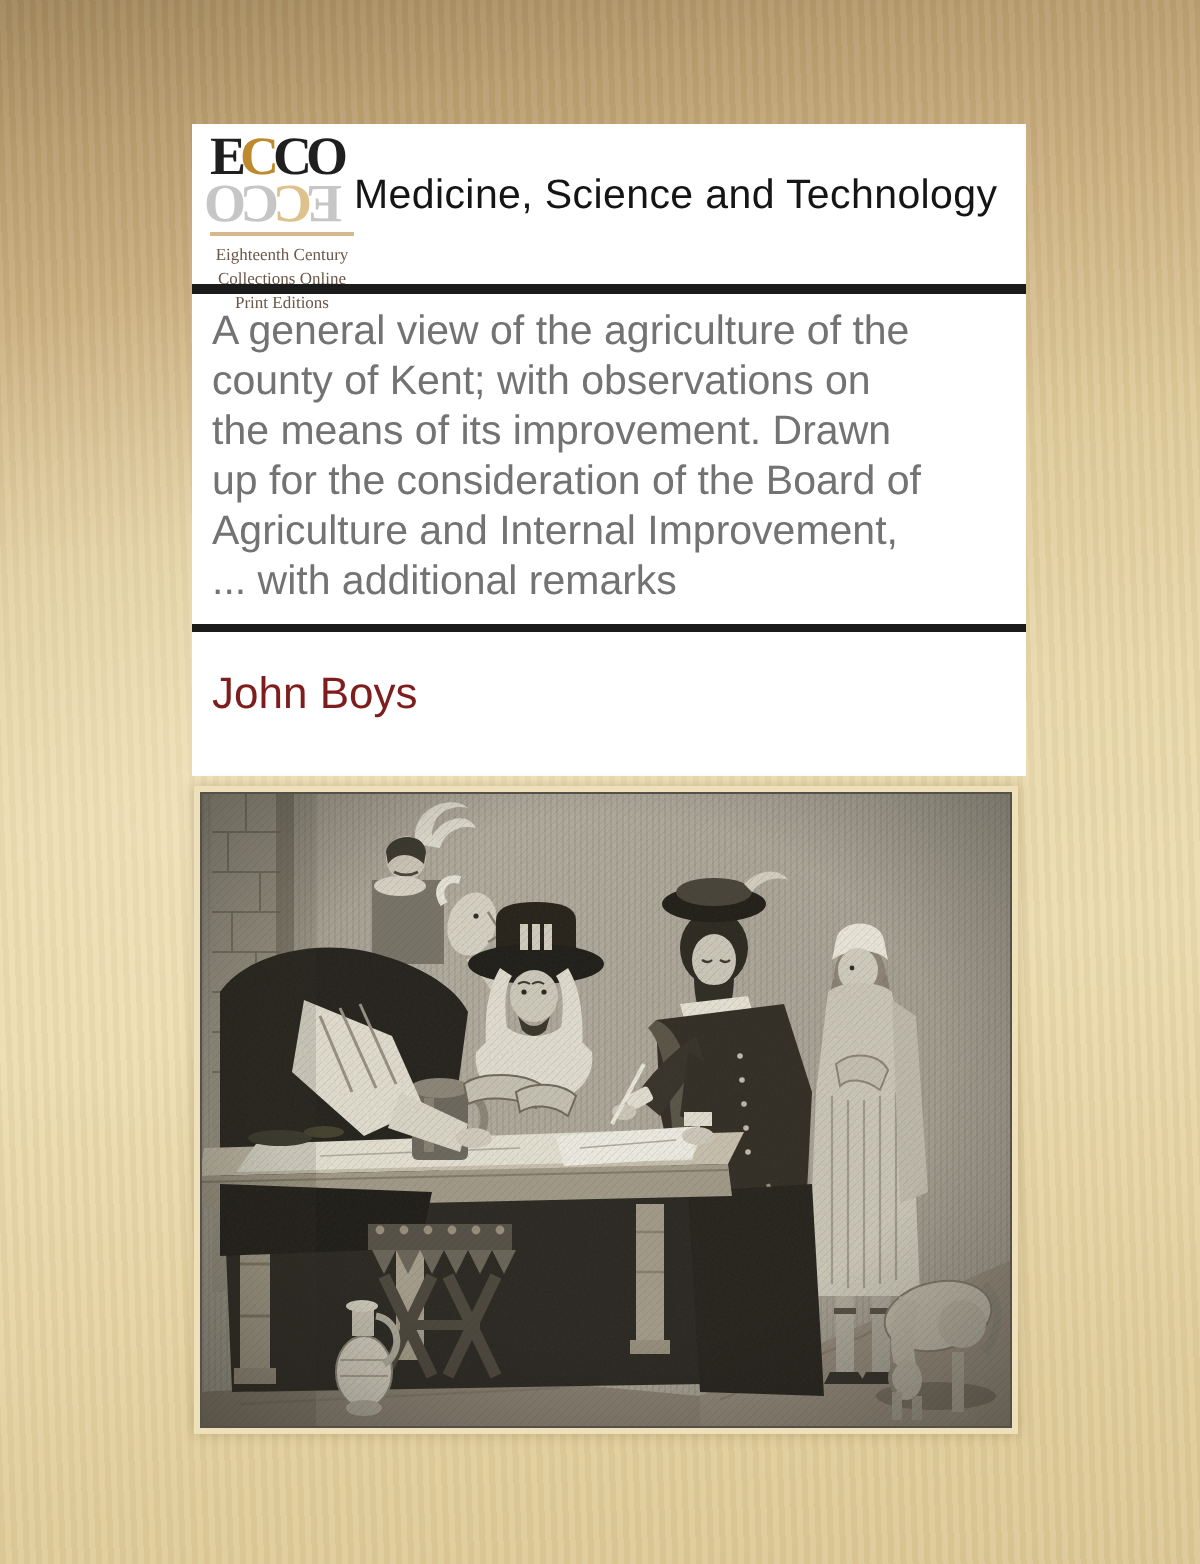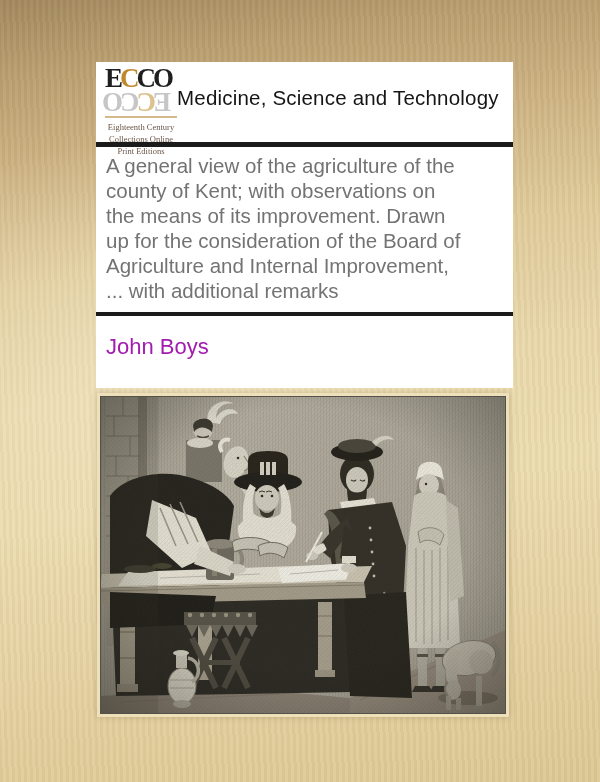--- a/index.html
+++ b/index.html
@@ -33,21 +33,21 @@
     position:absolute;left:81px;top:24px;font-size:20.5px;color:#151515;
     white-space:nowrap;letter-spacing:.2px;
   }
   .divider{position:absolute;left:0;right:0;background:#1b1b1b;}
   .divider-top{top:80px;height:5px;}
   .divider-author{top:250px;height:4px;}
   .title{
     position:absolute;left:10px;top:91px;width:402px;
     font-size:20.5px;line-height:25px;color:#737373;white-space:pre-line;
   }
-  .author{position:absolute;left:10px;top:272px;font-size:22px;color:#a21caf;}
+  .author{position:absolute;left:10px;top:272px;font-size:22px;color:#7f1d1d;}
   
   .illustration{
     position:absolute;left:97px;top:393px;width:406px;height:318px;
     border:3px solid #eee0b8;box-shadow:0 0 6px rgba(90,70,30,.25);
   }
   .illustration svg{display:block;width:100%;height:100%;}
 </style>
 </head>
 <body>
 

